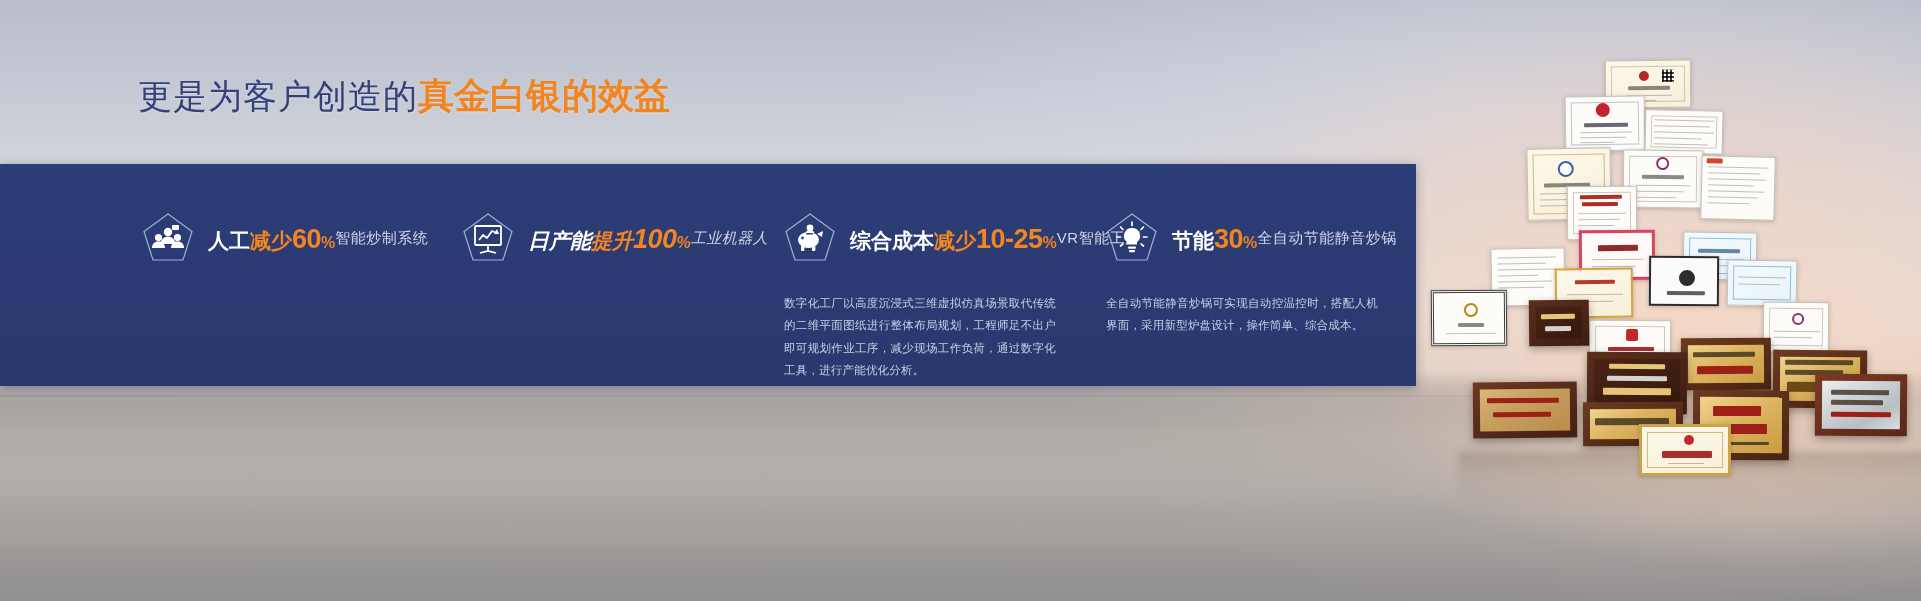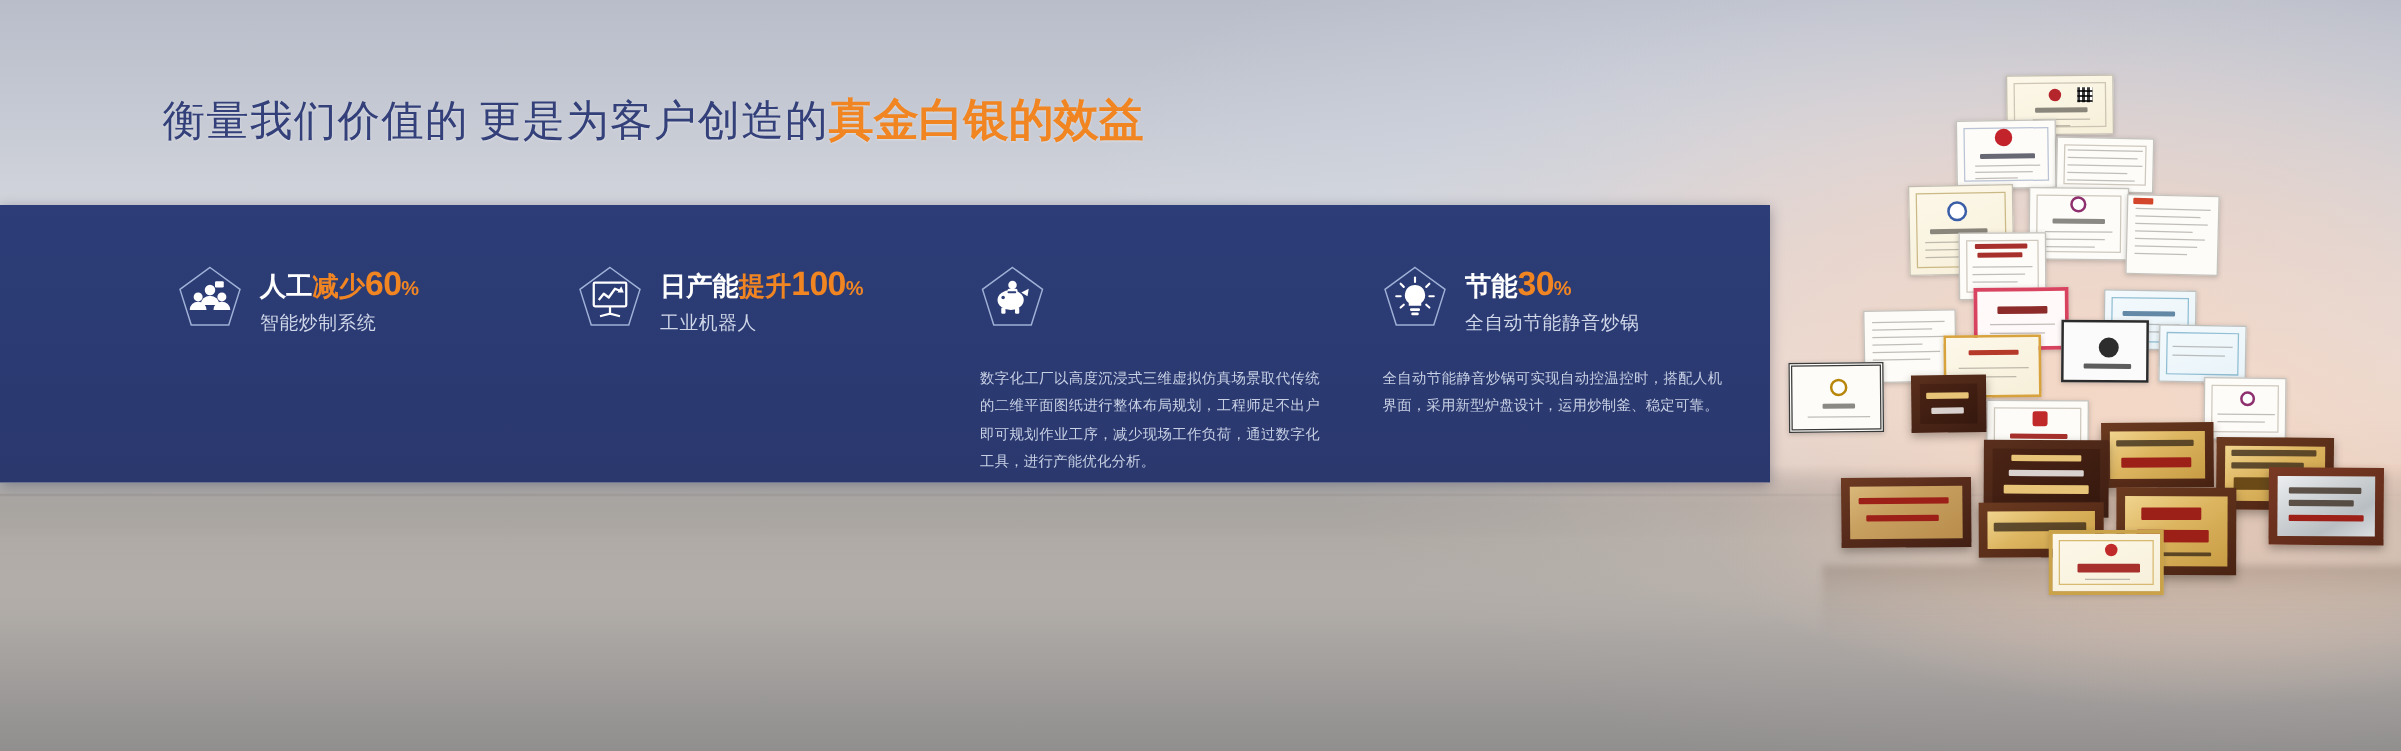--- a/index.html
+++ b/index.html
@@ -143,30 +143,30 @@
     box-shadow:0 2px 10px rgba(20,26,55,.35);
   }
   #features{
     position:absolute; left:0; top:0; width:1416px; height:222px;
     display:flex;
   }
   .feat{
     position:relative; width:320px; padding-top:48px; flex:0 0 auto;
   }
   .feat:nth-child(1){ margin-left:142px; }
-  .feat:nth-child(2){ margin-left:0px; }
+  .feat:nth-child(2){ margin-left:0px;font-style:italic; }
   .feat:nth-child(3){ margin-left:2px; }
   .feat:nth-child(4){ margin-left:2px; }
 
   .feat-head{ display:flex; align-items:center; height:56px; }
   .hexwrap{
     width:52px; height:56px; flex:0 0 auto; position:relative; margin-right:14px;
   }
   .hexwrap svg{ position:absolute; left:0; top:0; }
-  .feat-txt{ display:flex; flex-direction:column; justify-content:center; }
+  .feat-txt{ display:flex; justify-content:center; }
   .feat-title{
     font-size:21px; font-weight:700; color:#ffffff; line-height:1.15; white-space:nowrap;
   }
   .feat-title .t-label{ color:#ffffff; }
   .feat-title .t-verb{ color:#f08522; }
   .feat-title .t-num{ color:#f08522; font-size:27px; font-weight:700; letter-spacing:-.5px; }
   .feat-title .t-pct{ color:#f08522; font-size:16px; font-weight:700; }
   .feat-sub{
     font-size:15px; color:#cfd6e8; margin-top:5px; letter-spacing:.5px; white-space:nowrap;
   }
@@ -368,21 +368,20 @@
     <div class="cert cream" style="left:232px; top:372px; width:92px; height:52px; transform:rotate(0deg); border:3px solid #c9a24a;">
       <div class="inner" style="border-color:#d8b970;"></div>
       <div class="seal" style="left:42px; top:8px; width:10px; height:10px; background:#c02a2a;"></div>
       <div class="ttl" style="left:20px; top:24px; width:50px; background:#a8302c; height:7px;"></div>
       <div class="ln" style="left:26px; top:36px; width:36px;"></div>
     </div>
 
   </div>
 
   <div id="headline">
-    <span class="hl-pre">衡量我们价值的</span>
     <span class="hl-mid">更是为客户创造的</span>
     <span class="hl-orange">真金白银的效益</span>
   </div>
 
   <div id="panel">
     <div id="features">
 
       <div class="feat">
         <div class="feat-head">
           <span class="hexwrap">
@@ -440,20 +439,26 @@
                 <path d="M14 28 a10.5 8 0 0 1 21 0 a10.5 8 0 0 1 -21 0 z"></path>
                 <path d="M33 22 l6 -3 l-1 6 z"></path>
                 <rect x="17" y="34" width="3.4" height="5" rx="1"></rect>
                 <rect x="28" y="34" width="3.4" height="5" rx="1"></rect>
                 <circle cx="26" cy="16" r="3.4"></circle>
                 <rect x="22" y="19" width="8" height="3" rx="1.2"></rect>
               </g>
               <circle cx="18.5" cy="26" r="1.4" fill="#2c3d77"></circle>
               <rect x="22" y="21" width="7" height="1.6" rx=".8" fill="#2c3d77"></rect>
             </svg>
+          </span>
+          <span class="feat-txt">
+            <span class="feat-title">
+              <span class="t-label">综合成本</span><span class="t-verb">减少</span><span class="t-num">10-25</span><span class="t-pct">%</span>
+            </span>
+            <span class="feat-sub">VR智能工厂</span>
           </span>
         </div>
         <div class="feat-body">数字化工厂以高度沉浸式三维虚拟仿真场景取代传统的二维平面图纸进行整体布局规划，工程师足不出户即可规划作业工序，减少现场工作负荷，通过数字化工具，进行产能优化分析。</div>
       </div>
 
       <div class="feat">
         <div class="feat-head">
           <span class="hexwrap">
             <svg width="52" height="56" viewBox="0 0 52 56">
               <polygon points="26,2 50,19.5 41,48 11,48 2,19.5" fill="none" stroke="#9fb0d6" stroke-width="1.2"></polygon>
@@ -473,19 +478,19 @@
               </g>
             </svg>
           </span>
           <span class="feat-txt">
             <span class="feat-title">
               <span class="t-label">节能</span><span class="t-verb"></span><span class="t-num">30</span><span class="t-pct">%</span>
             </span>
             <span class="feat-sub">全自动节能静音炒锅</span>
           </span>
         </div>
-        <div class="feat-body">全自动节能静音炒锅可实现自动控温控时，搭配人机界面，采用新型炉盘设计，运用炒制釜、稳定可靠。</div>
+        <div class="feat-body">全自动节能静音炒锅可实现自动控温控时，搭配人机界面，采用新型炉盘设计，操作简单、综合成本。</div>
       </div>
 
     </div>
   </div>
 
 </div>
 
 </body></html>

